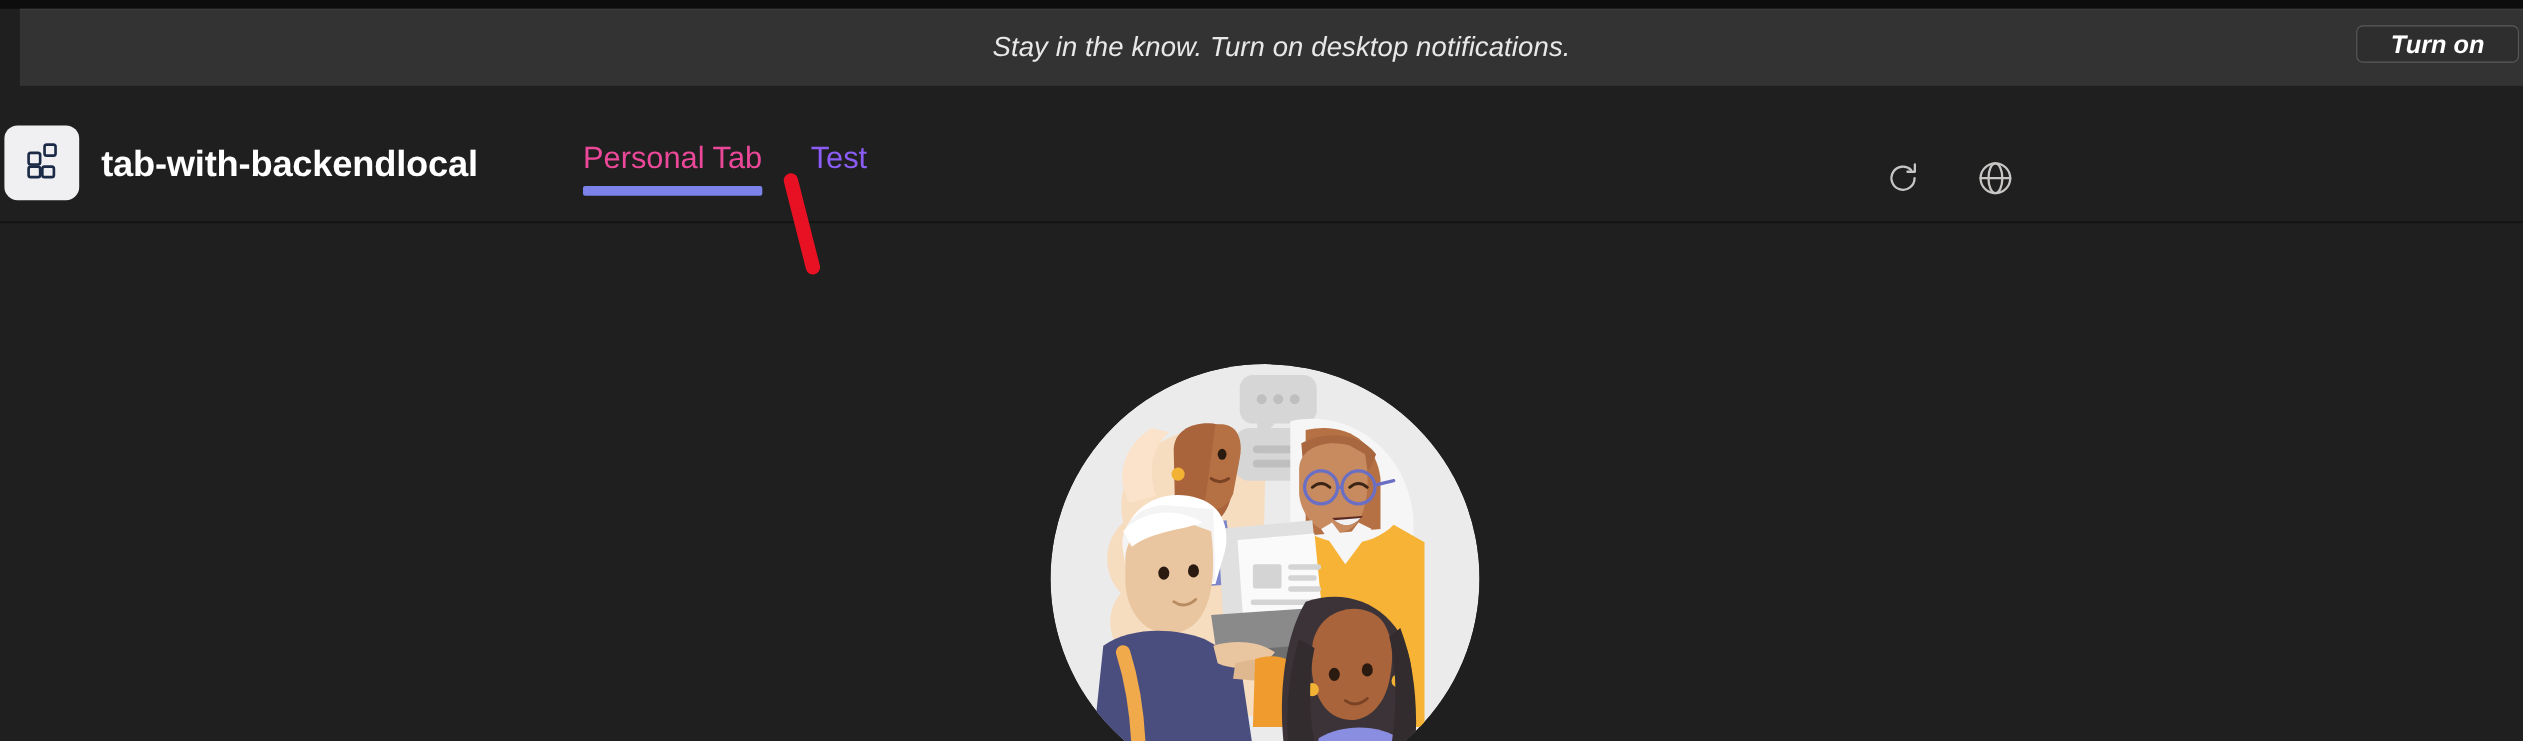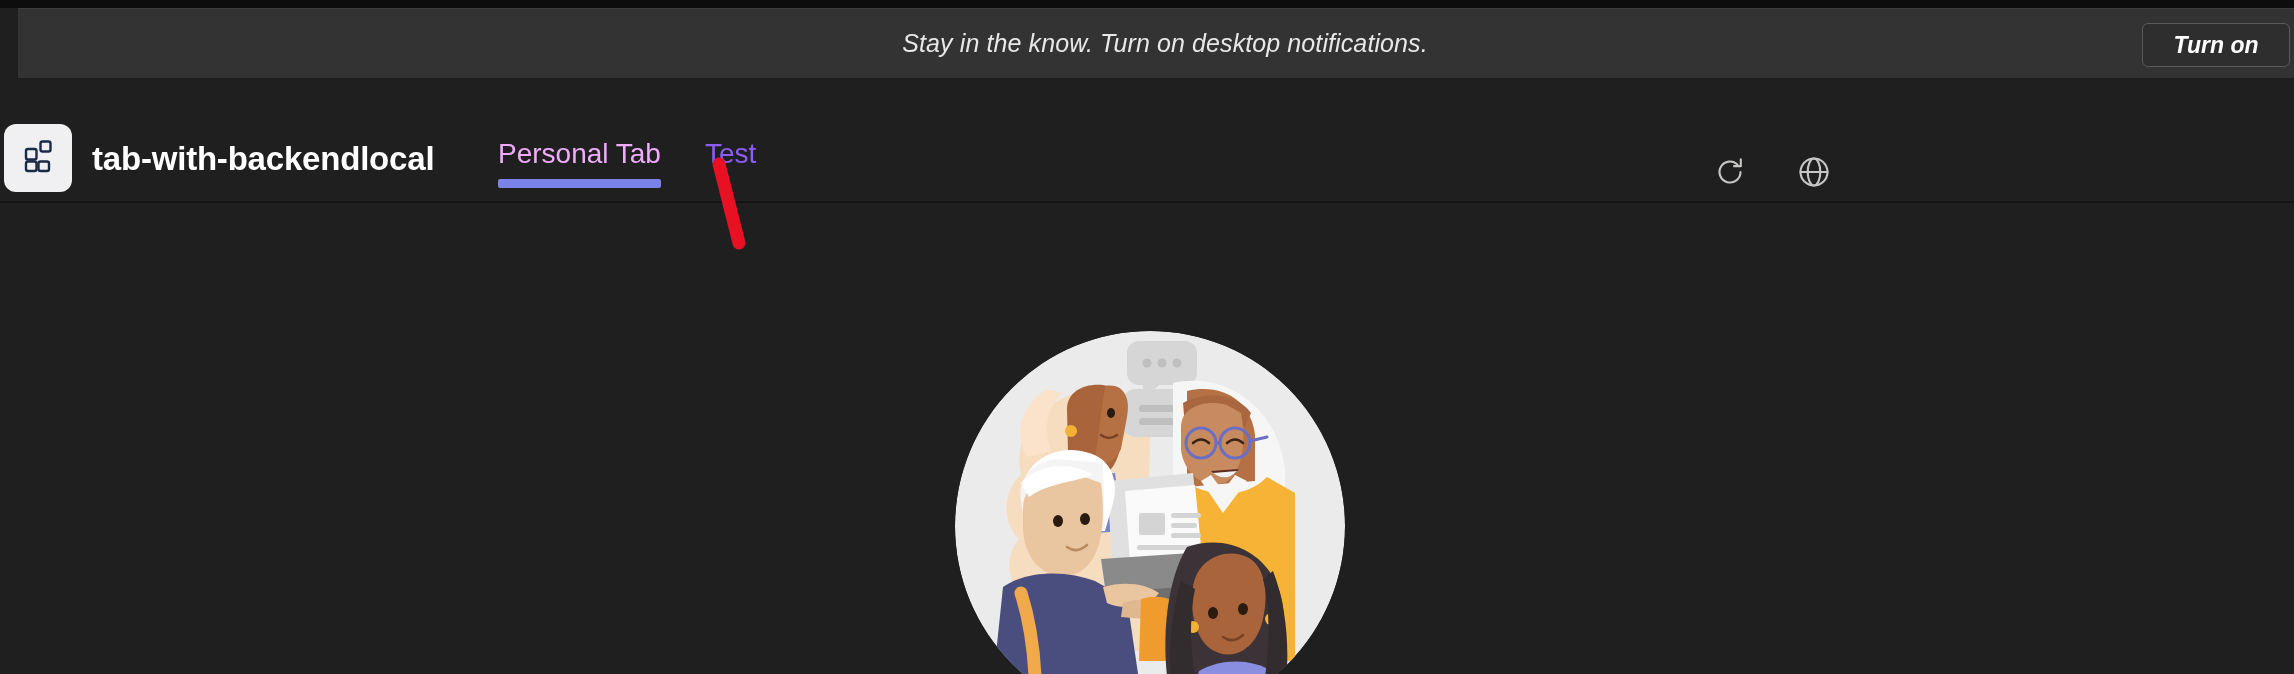--- a/index.html
+++ b/index.html
@@ -22,32 +22,32 @@
     background:#333333;
     border-top:1px solid #3d3d3d;
     display:flex; align-items:center; justify-content:center;font-style:italic;
   }
   .banner-text{
     color:#e8e8e8; font-size:25px; letter-spacing:.1px;
     font-family:"Liberation Sans", sans-serif;
   }
   .banner-btn{
     position:absolute; right:22px; top:14px;
-    height:44px; min-width:148px; padding:0 26px;
+    height:34px; min-width:148px; padding:0 26px;
     background:#2e2e2e;
     border:1px solid #5a5a5a; border-radius:6px;
     color:#ffffff; font-size:23px; font-weight:bold;
     font-family:"Liberation Sans", sans-serif;
     display:flex; align-items:center; justify-content:center;
     cursor:pointer;
   }
 
   
   .header{
-    position:absolute; left:0; top:96px; width:1834px; height:124px;
+    position:absolute; left:0; top:86px; width:1834px; height:124px;
     background:#1f1f1f;
   }
   .app-icon{
     position:absolute; left:4px; top:28px;
     width:68px; height:68px;
     background:#f0f0f2; border-radius:12px;
     display:flex; align-items:center; justify-content:center;
   }
   .app-title{
     position:absolute; left:92px; top:44px;
@@ -62,21 +62,21 @@
     display:flex; align-items:flex-start; gap:0;
   }
   .tab{
     position:relative;
     padding:0 22px 26px 0;
     font-size:28px; color:#8b5cf6;
     white-space:nowrap; cursor:pointer;
     font-family:"Liberation Sans", sans-serif;
   }
   .tab + .tab{ padding-left:22px; }
-  .tab.active{ color:#f0abfc; }
+  .tab.active{ color:#ec4899;margin-left:32px; }
   .tab.active::after{
     content:""; position:absolute;
     left:0; right:22px; bottom:8px;
     height:9px; background:#7b83eb; border-radius:2px;
   }
 
   
   .header-actions{
     position:absolute; right:0px; top:56px;
     display:flex; align-items:center; gap:44px;

